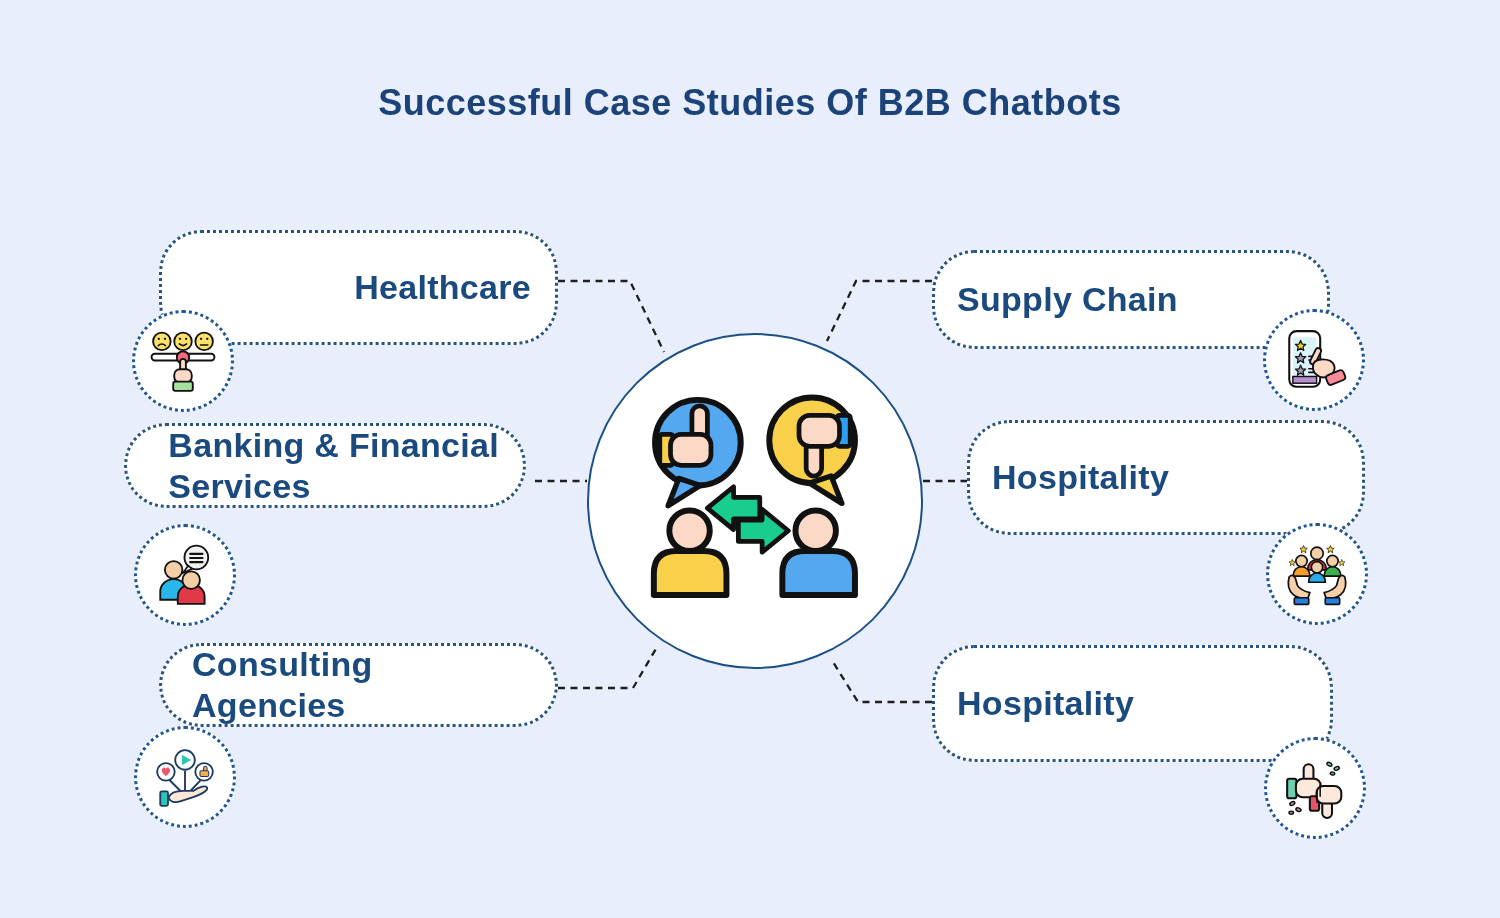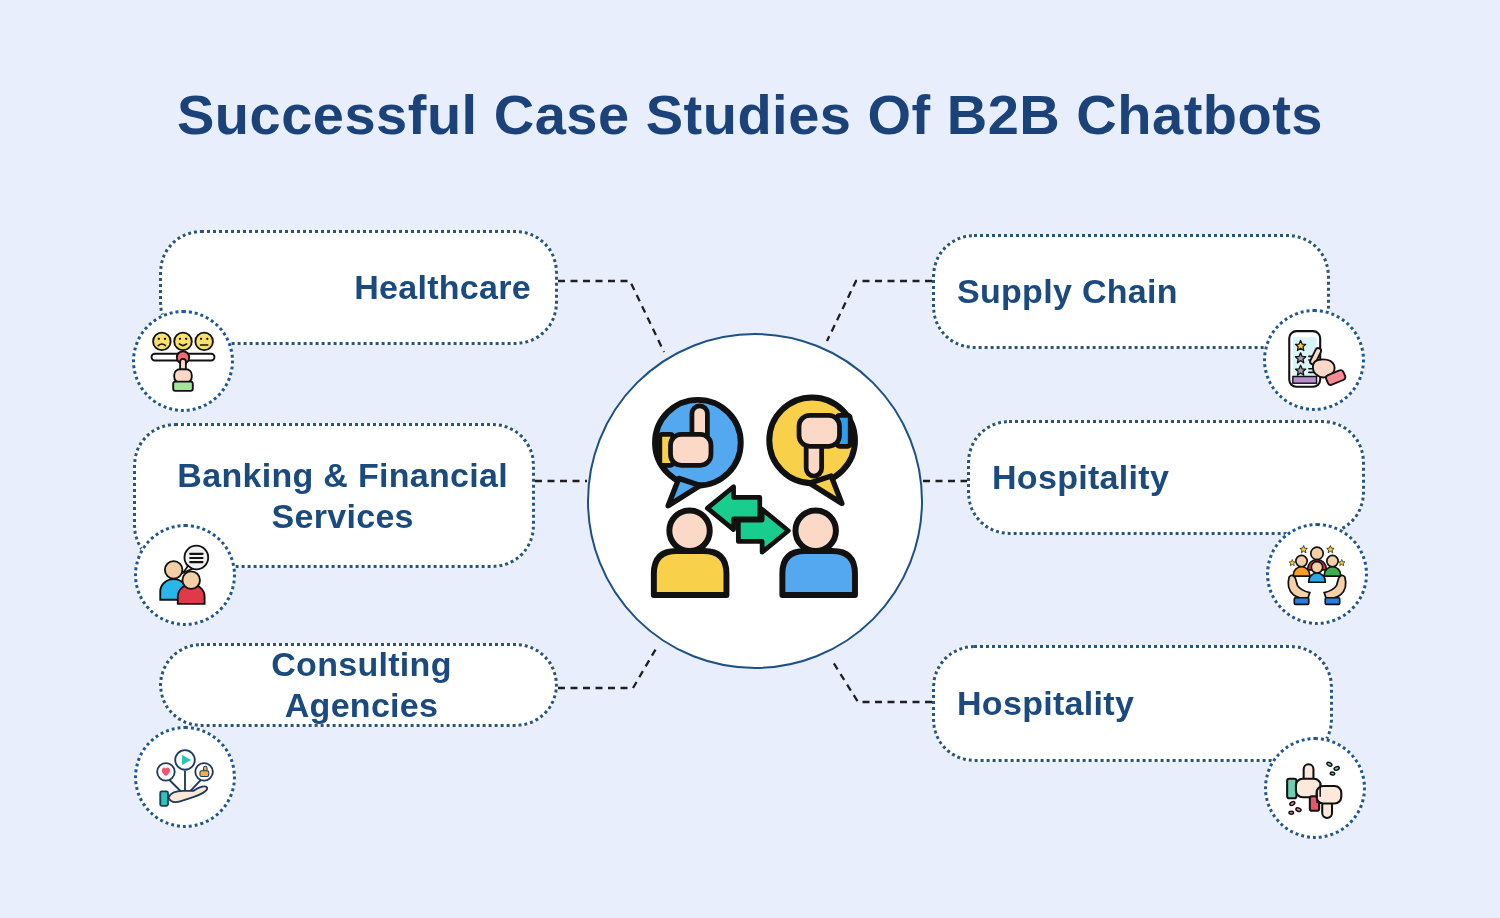--- a/index.html
+++ b/index.html
@@ -3,44 +3,44 @@
 <meta charset="utf-8">
 <style>
   html,body{margin:0;padding:0;}
   .canvas{
     position:relative;width:1500px;height:918px;
     background:#e8eefb;overflow:hidden;
     font-family:"Liberation Sans",sans-serif;
   }
   .page-title{
     position:absolute;left:0;top:82px;width:1500px;margin:0;
-    text-align:center;font-size:56px;font-weight:700;letter-spacing:.5px;
+    text-align:center;font-size:36px;font-weight:700;letter-spacing:.5px;
     color:#1c4379;
   }
   .connectors{position:absolute;left:0;top:0;}
   .center-circle{
     position:absolute;left:587px;top:333px;width:336px;height:336px;
     border-radius:50%;background:#ffffff;border:2.5px solid #1d5186;
     box-sizing:border-box;display:flex;align-items:center;justify-content:center;
   }
   .node{
     position:absolute;box-sizing:border-box;background:#ffffff;
     border:3px dotted #27557f;border-radius:42px;
     display:flex;align-items:center;
   }
   .node-label{
     font-size:34px;font-weight:700;color:#1b4a7e;letter-spacing:.3px;
     line-height:1.2;white-space:pre-line;
   }
-  .side-left{justify-content:flex-end;text-align:center;padding-right:24px;padding-left:30px;}
+  .side-left{justify-content:flex-end;text-align:left;padding-right:24px;padding-left:30px;}
   .side-right{justify-content:flex-start;text-align:left;padding-left:22px;padding-right:30px;}
   .node-healthcare{left:159px;top:230px;width:399px;height:115px;}
-  .node-banking{left:133px;top:423px;width:402px;height:145px;}
+  .node-banking{left:124px;top:423px;width:402px;height:85px;}
   .node-consulting{left:159px;top:643px;width:399px;height:84px;}
-  .node-supply-chain{left:932px;top:234px;width:398px;height:115px;}
+  .node-supply-chain{left:932px;top:250px;width:398px;height:99px;}
   .node-hospitality{left:967px;top:420px;width:398px;height:115px;}
   .node-technology{left:932px;top:645px;width:401px;height:117px;}
   .icon-badge{
     position:absolute;width:102px;height:102px;border-radius:50%;
     background:#ffffff;border:3px dotted #1f5796;box-sizing:border-box;
     display:flex;align-items:center;justify-content:center;
   }
   .badge-healthcare{left:132px;top:310px;}
   .badge-banking{left:134px;top:524px;}
   .badge-consulting{left:134px;top:726px;}

